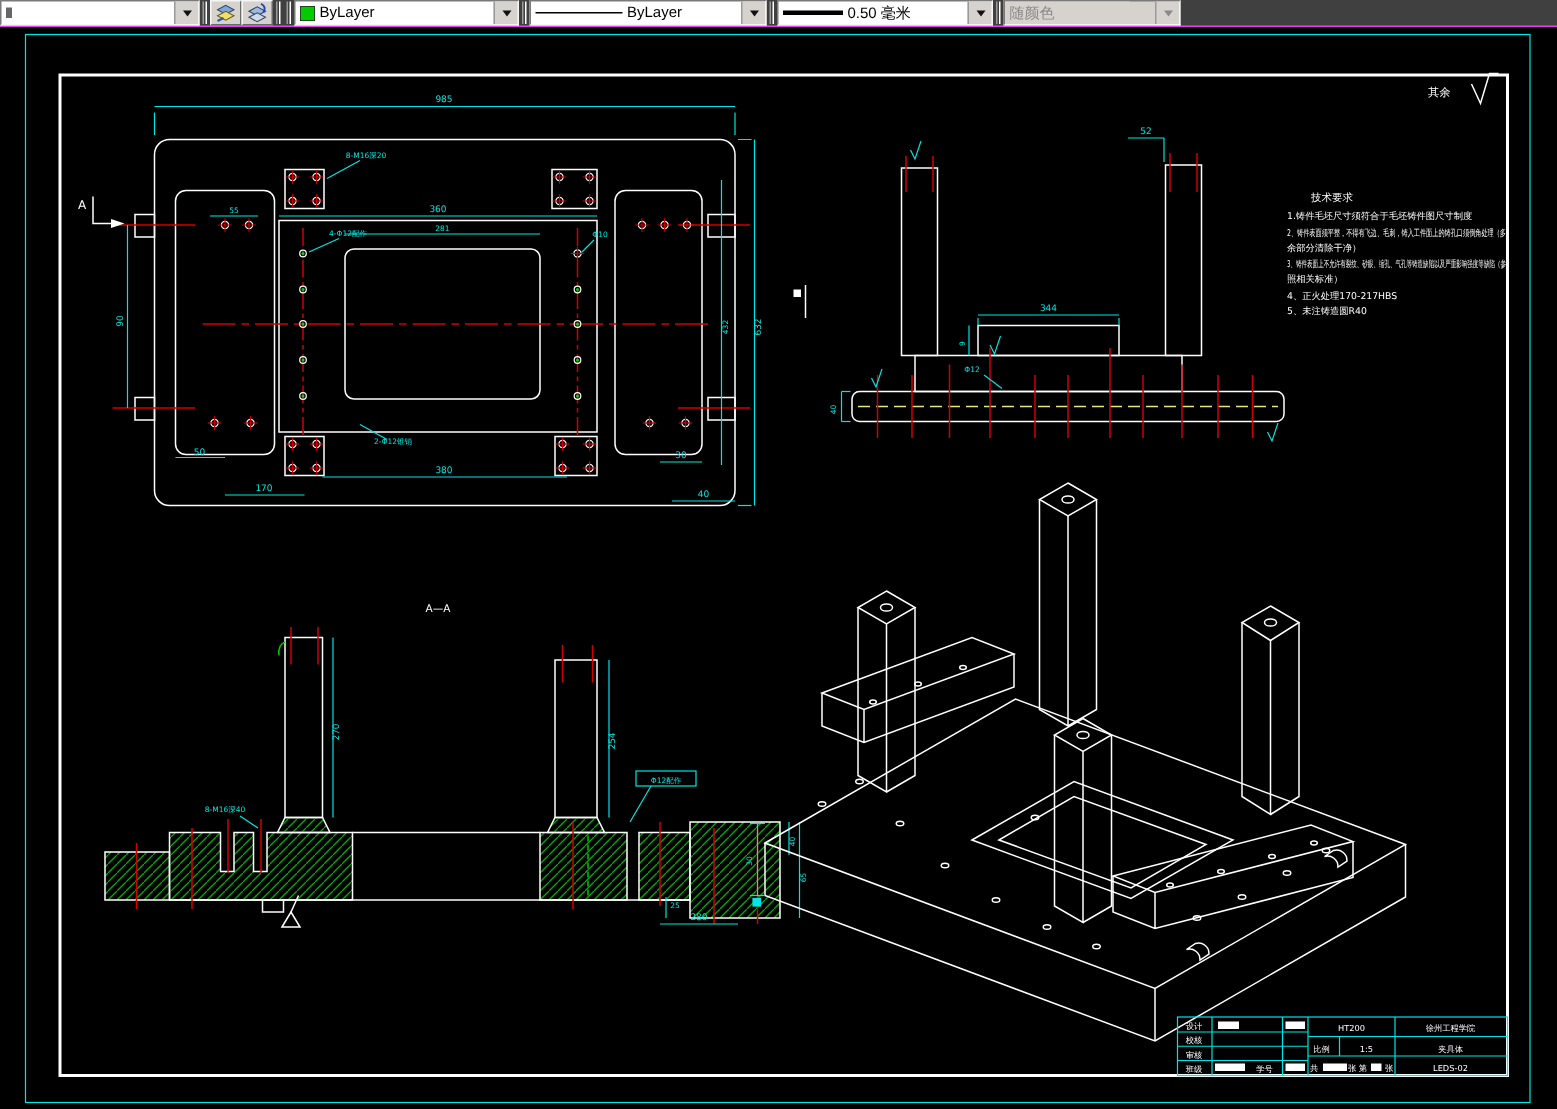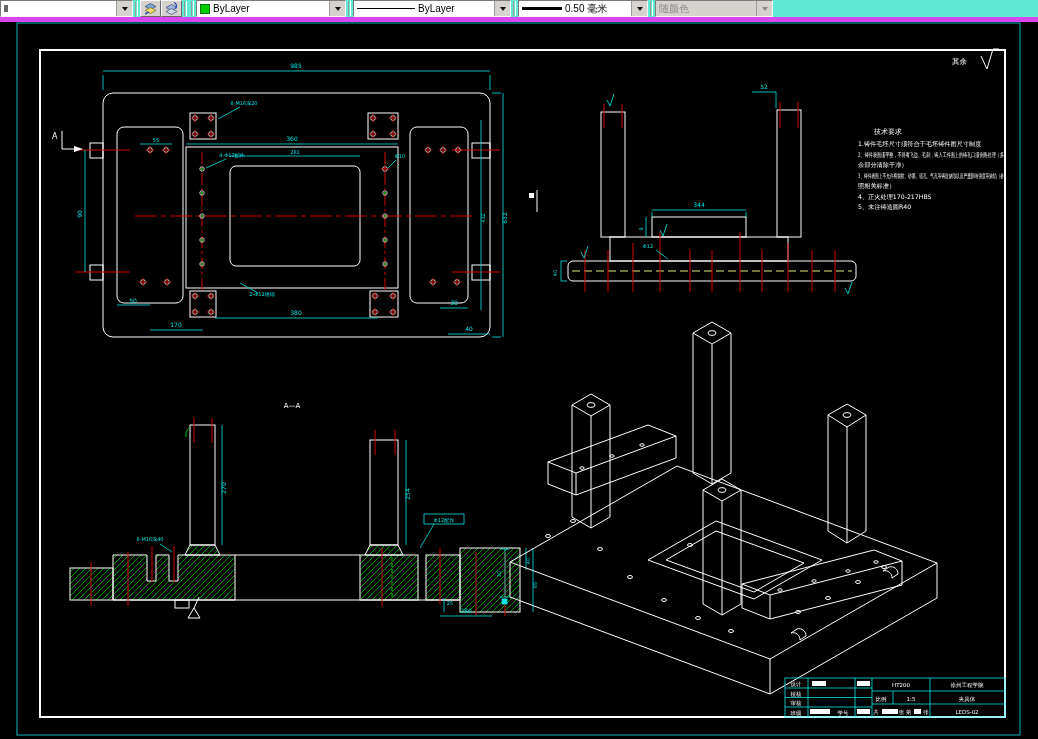--- a/index.html
+++ b/index.html
@@ -1,19 +1,19 @@
 <!DOCTYPE html>
 <html><head>
 <meta charset="utf-8">
 <style>
   html,body{margin:0;padding:0;}
   body{width:1038px;height:739px;background:#000;overflow:hidden;
        font-family:"Liberation Sans","DejaVu Sans",sans-serif;position:relative;}
-  .toolbar{position:absolute;top:0;left:0;width:1038px;height:17px;background:#5eead4;
-           border-bottom:5px solid #d946ef;display:flex;align-items:stretch;}
+  .toolbar{position:absolute;top:0;left:0;width:1038px;height:17px;background:#404040;
+           border-bottom:1px solid #d946ef;display:flex;align-items:stretch;}
   .combo{display:flex;background:#fff;border:1px solid;border-color:#7a7a7a #f5f5f5 #f5f5f5 #7a7a7a;
          box-sizing:border-box;height:17px;}
   .field{flex:1;display:flex;align-items:center;gap:3px;padding:0 3px;font-size:10px;color:#000;
          white-space:nowrap;overflow:hidden;}
   .arrow-btn{width:15px;background:#d6d3ce;border-left:1px solid #9a9a9a;display:flex;
              align-items:center;justify-content:center;}
   .tri{width:0;height:0;border:3px solid transparent;border-top:4px solid #111;margin-top:4px;}
   .combo.disabled{background:#d6d3ce;gap:17px;}
   .combo.disabled .field{color:#8a8a8a;background:#d6d3ce;}
   .combo.disabled .tri{border-top-color:#8a8a8a;}
@@ -83,21 +83,21 @@
   <div class="combo" style="width:158px">
     <div class="field">
         <span class="lt-line"></span>
         <span>ByLayer</span>
       </div>
     <div class="arrow-btn">
         <span class="tri"></span>
       </div>
   </div>
   <span class="sep"></span>
-  <div class="combo" style="width:130px">
+  <div class="combo" style="width:144px">
     <div class="field">
         <span class="lw-line"></span>
         <span>0.50 毫米</span>
       </div>
     <div class="arrow-btn">
         <span class="tri"></span>
       </div>
   </div>
   <span class="sep"></span>
   <div class="combo disabled" style="width:118px">

